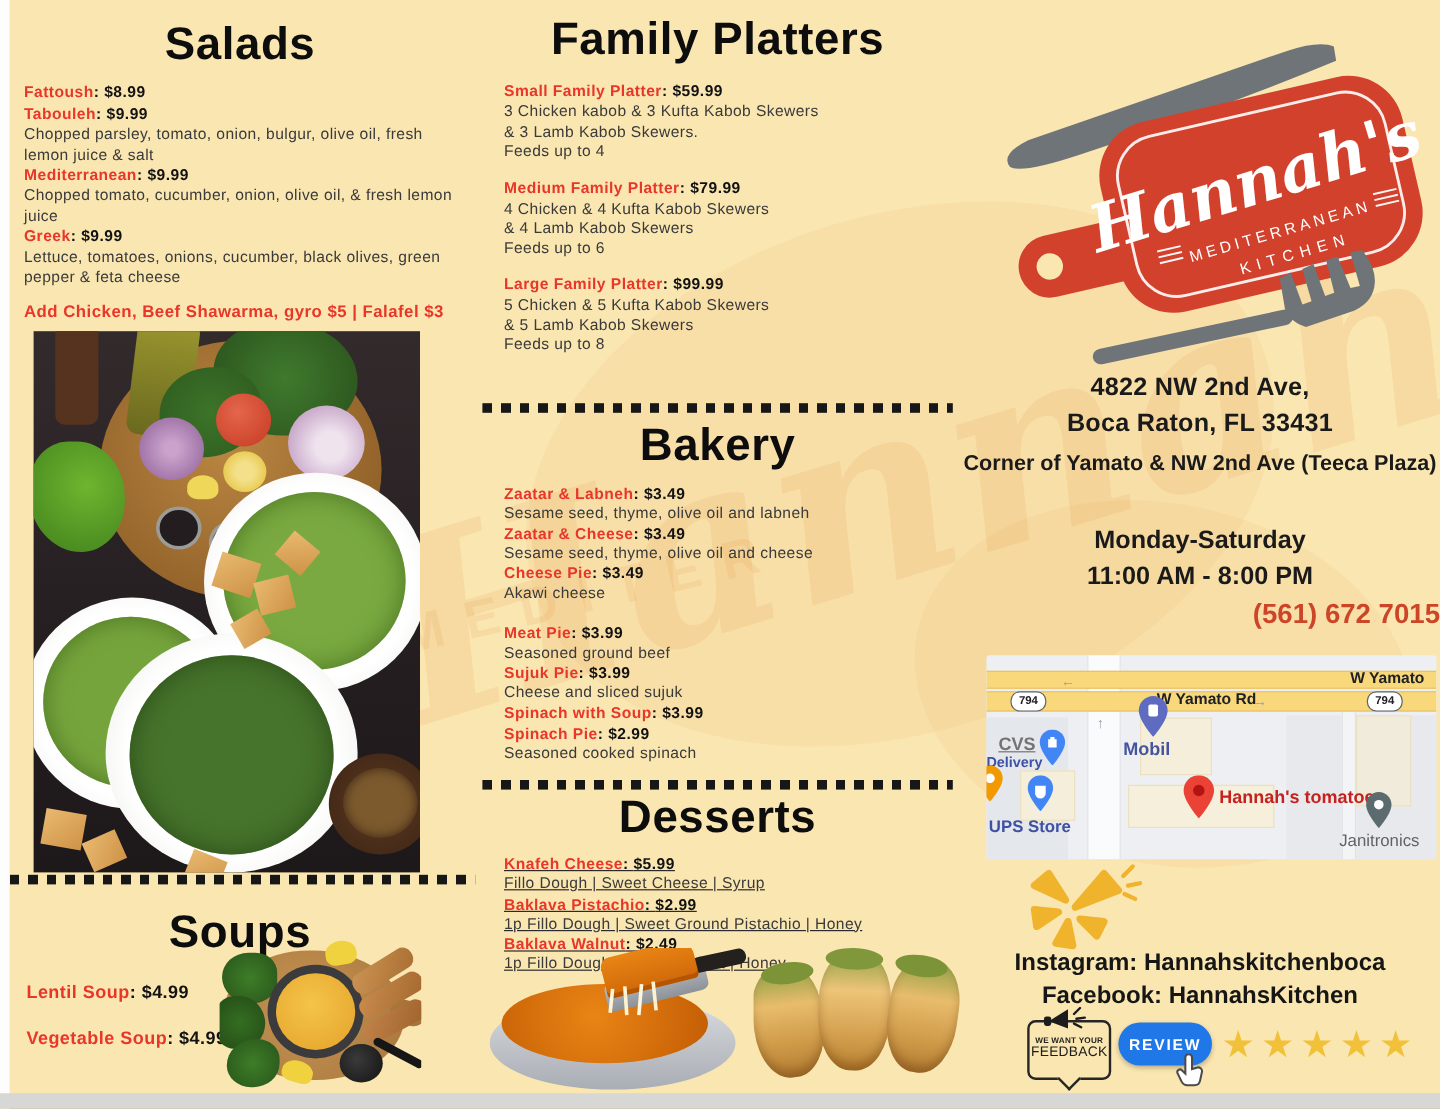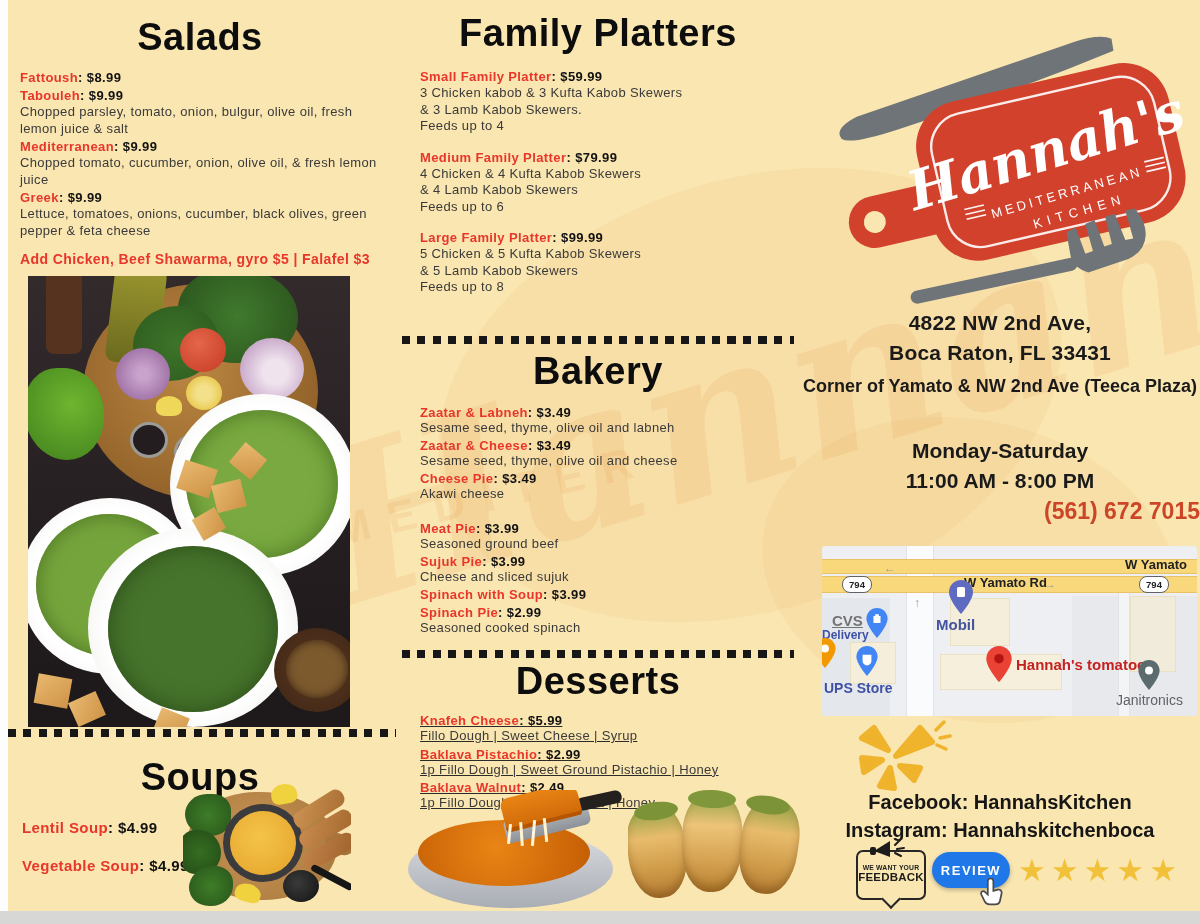--- a/index.html
+++ b/index.html
@@ -56,21 +56,21 @@
   .badge794{position:absolute;width:28px;height:15px;background:#fff;border:1.5px solid #5f6368;border-radius:8px;
             font-size:9.5px;font-weight:bold;color:#202124;text-align:center;line-height:15px;}
   .pin{position:absolute;width:22px;height:30px;}
   .pin-lbl{position:absolute;font-weight:bold;white-space:nowrap;}
   .arrow{position:absolute;color:#9aa0a6;font-size:12px;font-weight:bold;}
 
   
   #feedback-badge{position:absolute;width:66px;height:46px;border:2.5px solid #262626;border-radius:7px;
      text-align:center;background:rgba(250,230,177,.01);}
   #feedback-badge .l1{font-size:6.8px;font-weight:bold;color:#222;letter-spacing:.2px;margin-top:12px;}
-  #feedback-badge .l2{font-size:11.5px;font-weight:700;color:#1c1c1c;letter-spacing:.2px;text-align:center;}
+  #feedback-badge .l2{font-size:11.5px;font-weight:400;color:#1c1c1c;letter-spacing:.2px;text-align:center;}
   .badge-tail{position:absolute;left:26px;bottom:-8px;width:12px;height:12px;background:#FAE6B1;
      border-right:2.5px solid #262626;border-bottom:2.5px solid #262626;transform:rotate(45deg);}
   #review-btn{position:absolute;width:78px;height:36px;background:#2078E8;border:none;border-radius:18px;
      color:#fff;font-weight:800;font-size:13px;letter-spacing:1.5px;font-family:"Liberation Sans",sans-serif;
      box-shadow:0 2px 4px rgba(0,0,0,.25);cursor:pointer;}
   #star-rating{position:absolute;color:#F2C13A;font-size:31px;letter-spacing:5px;white-space:nowrap;}
 </style>
 </head>
 <body>
 
@@ -404,22 +404,22 @@
       </g>
       <g stroke="#EFB32C" stroke-width="3.5" stroke-linecap="round">
         <line x1="84" y1="12" x2="92" y2="4"></line>
         <line x1="88" y1="20" x2="98" y2="18"></line>
         <line x1="85" y1="27" x2="94" y2="31"></line>
       </g>
     </svg>
   </div>
 
   <div class="col center-text" style="left:800px;top:788px;width:400px;">
+    <div class="social">Instagram: Hannahskitchenboca</div>
     <div class="social">Facebook: HannahsKitchen</div>
-    <div class="social">Instagram: Hannahskitchenboca</div>
   </div>
 
   <div class="col" style="left:850px;top:842px;width:350px;height:75px;">
     <div id="feedback-badge" style="left:6px;top:8px;">
       <svg style="position:absolute;left:10px;top:-13px;" width="40" height="20" viewBox="0 0 40 20">
         <polygon points="6,12 22,2 22,18" fill="#1c1c1c"></polygon>
         <rect x="2" y="8" width="6" height="8" rx="2" fill="#1c1c1c"></rect>
         <g stroke="#1c1c1c" stroke-width="2" stroke-linecap="round">
           <line x1="27" y1="6" x2="32" y2="1"></line>
             <line x1="29" y1="10" x2="36" y2="9"></line>

